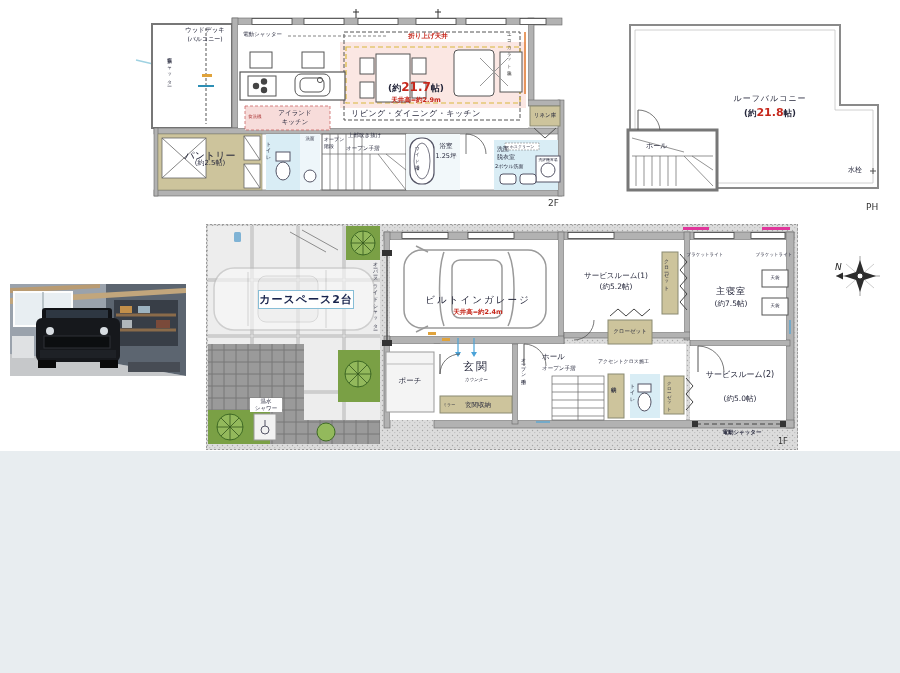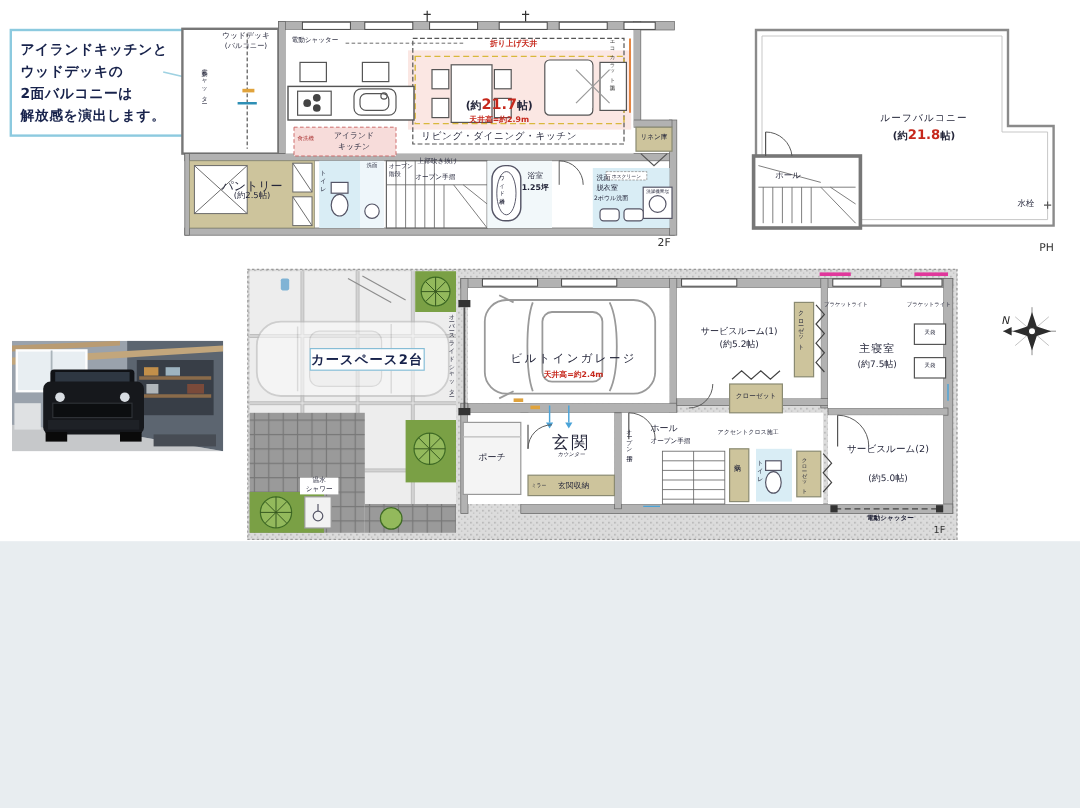--- a/index.html
+++ b/index.html
@@ -17,26 +17,20 @@
   .band{position:absolute;left:0;top:451px;width:900px;height:222px;background:#e8edf0;}
   svg{display:block;}
 </style>
 </head>
 <body>
 
 <div class="stage">
 
   <div class="band"></div>
 
-  <div class="callout">
-    <div>アイランドキッチンと</div>
-    <div>ウッドデッキの</div>
-    <div>2面バルコニーは</div>
-    <div>解放感を演出します。</div>
-  </div>
 
   <div class="abs" style="left:134px;top:40px;width:100px;height:48px;">
     <svg width="100" height="48">
         <line x1="2" y1="20" x2="96" y2="42" stroke="#9fd2e2" stroke-width="1.4"></line>
       </svg>
   </div>
 
   <div class="abs" style="left:148px;top:6px;width:424px;height:205px;">
     <svg width="424" height="205" viewBox="0 0 424 205">
 
@@ -181,21 +175,21 @@
     <div class="lbl c" style="left:18px;top:143px;width:88px;font-size:10px;">パントリー</div>
     <div class="lbl c" style="left:18px;top:153px;width:88px;font-size:7px;">(約2.5帖)</div>
     <div class="lbl v" style="left:117px;top:132px;height:40px;font-size:5px;">トイレ</div>
     <div class="lbl c" style="left:152px;top:130px;width:20px;font-size:4.5px;">洗面</div>
     <div class="lbl" style="left:176px;top:130px;font-size:5px;">オープン</div>
     <div class="lbl" style="left:176px;top:137px;font-size:5px;">階段</div>
     <div class="lbl" style="left:200px;top:126px;font-size:5.5px;">上部吹き抜け</div>
     <div class="lbl" style="left:198px;top:139px;font-size:5.5px;">オープン手摺</div>
     <div class="lbl v" style="left:266px;top:137px;height:40px;font-size:4.5px;">ワイド浴槽</div>
     <div class="lbl c" style="left:284px;top:136px;width:28px;font-size:6.5px;">浴室</div>
-    <div class="lbl c" style="left:284px;top:146px;width:28px;font-size:6.5px;font-weight:bold;">1.25坪</div>
+    <div class="lbl c" style="left:284px;top:146px;width:28px;font-size:6.5px;">1.25坪</div>
     <div class="lbl c" style="left:357px;top:137.5px;width:34px;font-size:4px;">ホスクリーン</div>
     <div class="lbl" style="left:349px;top:139px;font-size:6px;">洗面</div>
     <div class="lbl" style="left:349px;top:147px;font-size:6px;">脱衣室</div>
     <div class="lbl" style="left:347px;top:157px;font-size:5px;">2ボウル洗面</div>
     <div class="lbl c" style="left:388px;top:152px;width:24px;font-size:3.8px;">洗濯機置場</div>
     <div class="lbl c" style="left:382px;top:106px;width:30px;font-size:5.5px;">リネン庫</div>
     <div class="lbl" style="left:400px;top:192px;font-size:9px;color:#333;">2F</div>
   </div>
 
   <div class="abs" style="left:622px;top:18px;width:270px;height:198px;">
@@ -434,21 +428,21 @@
     <div class="lbl c" style="left:360px;top:58px;width:100px;font-size:7.5px;">(約5.2帖)</div>
     <div class="lbl v" style="left:457px;top:31px;height:58px;font-size:5px;">クローゼット</div>
     <div class="lbl c" style="left:474px;top:28px;width:50px;font-size:4.5px;">ブラケットライト</div>
     <div class="lbl c" style="left:544px;top:28px;width:48px;font-size:4.5px;">ブラケットライト</div>
     <div class="lbl c" style="left:494px;top:62px;width:62px;font-size:9px;letter-spacing:1px;">主寝室</div>
     <div class="lbl c" style="left:490px;top:75px;width:70px;font-size:7.5px;">(約7.5帖)</div>
     <div class="lbl c" style="left:556px;top:51px;width:26px;font-size:4.5px;">天袋</div>
     <div class="lbl c" style="left:556px;top:79px;width:26px;font-size:4.5px;">天袋</div>
     <div class="lbl c" style="left:402px;top:104px;width:44px;font-size:5.5px;">クローゼット</div>
     <div class="lbl c" style="left:182px;top:152px;width:44px;font-size:7.5px;">ポーチ</div>
-    <div class="lbl c" style="left:240px;top:136px;width:60px;font-size:14px;letter-spacing:2px;">玄関</div>
+    <div class="lbl c" style="left:240px;top:136px;width:60px;font-size:11px;letter-spacing:2px;">玄関</div>
     <div class="lbl c" style="left:240px;top:153px;width:60px;font-size:4.5px;font-style:italic;">カウンター</div>
     <div class="lbl" style="left:237px;top:178px;font-size:4px;">ミラー</div>
     <div class="lbl c" style="left:240px;top:177px;width:64px;font-size:6.5px;">玄関収納</div>
     <div class="lbl v" style="left:314px;top:130px;height:46px;font-size:5px;">オープン手摺</div>
     <div class="lbl" style="left:336px;top:128px;font-size:7.5px;">ホール</div>
     <div class="lbl" style="left:336px;top:141px;font-size:5.5px;">オープン手摺</div>
     <div class="lbl" style="left:392px;top:134px;font-size:5px;">アクセントクロス施工</div>
     <div class="lbl v" style="left:404px;top:158px;height:30px;font-size:5.5px;">収納</div>
     <div class="lbl v" style="left:423px;top:156px;height:34px;font-size:5px;">トイレ</div>
     <div class="lbl v" style="left:460px;top:154px;height:36px;font-size:4.5px;">クローゼット</div>

